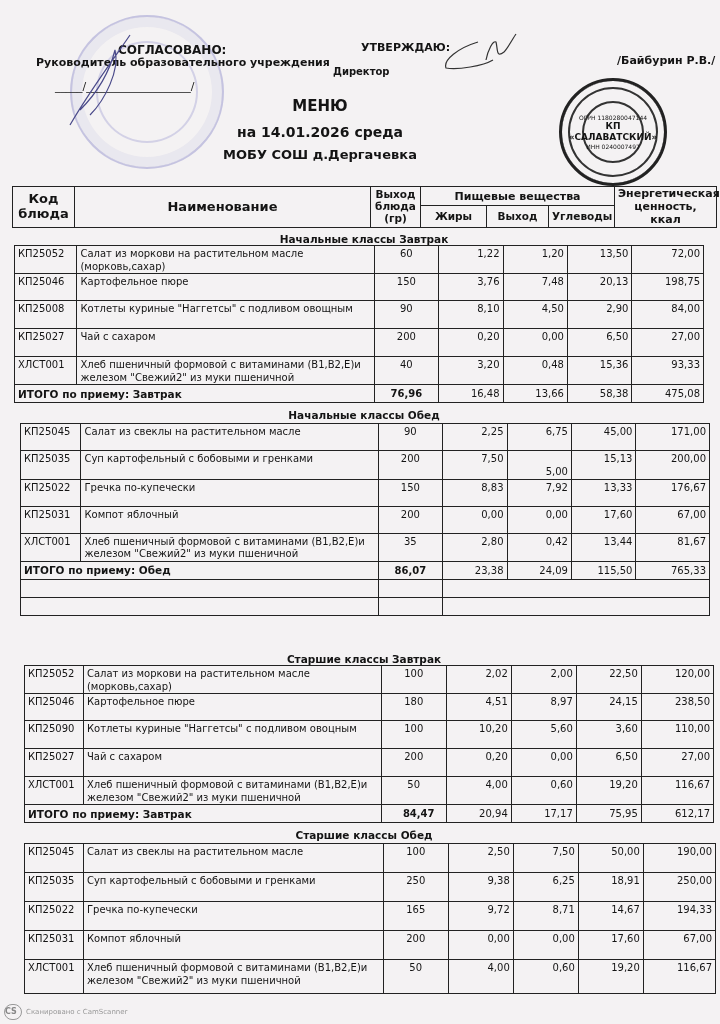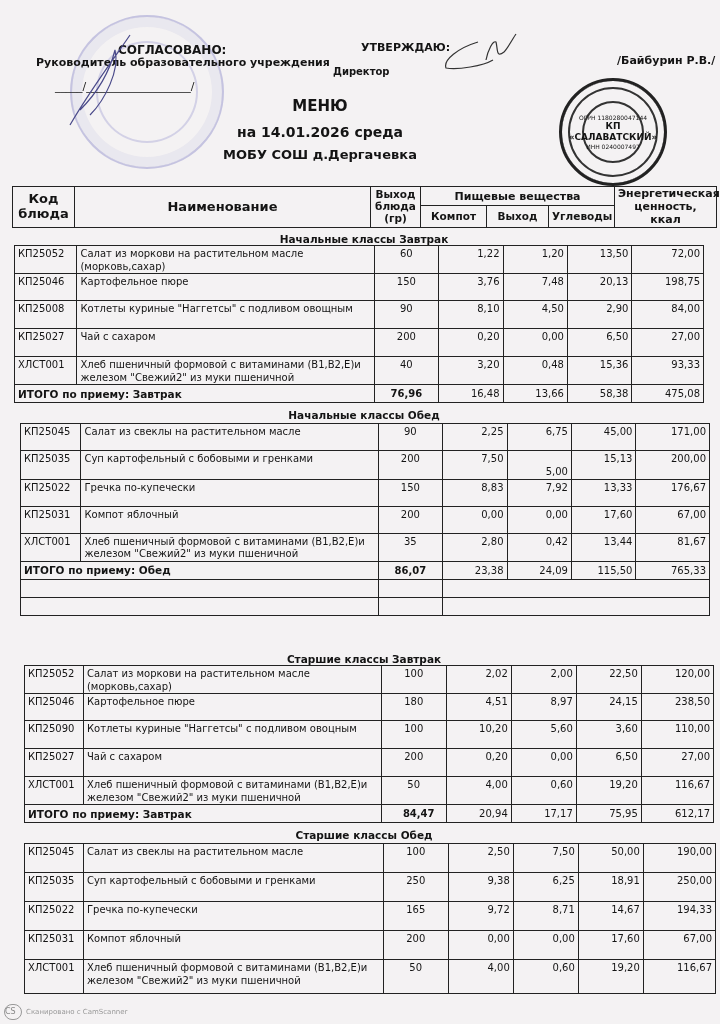--- a/index.html
+++ b/index.html
@@ -26,21 +26,21 @@
     display:flex; flex-direction:column; align-items:center; justify-content:center;
     font-size:9px; font-weight:bold; line-height:1.2;
   }
   .stamp-right .small { font-size:6px; font-weight:normal; }
   table { border-collapse:collapse; table-layout:fixed; }
   td, th { border:1px solid #222; padding:0 3px; font-size:10px; vertical-align:top; }
   .num { text-align:right; }
   .ctr { text-align:center; }
   .sec { font-size:10.5px; font-weight:bold; text-align:center; padding:4px 0 2px; }
   .footer { position:absolute; left:4px; top:1004px; display:flex; align-items:center; gap:4px; font-size:7px; color:#999; }
-  .cs-logo { width:16px; height:14px; border:1px solid #999; border-radius:8px; font-size:8px; font-weight:normal; color:#888; text-align:left; line-height:14px; }
+  .cs-logo { width:16px; height:14px; border:1px solid #999; border-radius:8px; font-size:8px; font-weight:bold; color:#888; text-align:left; line-height:14px; }
 </style>
 </head>
 <body>
 
 <div class="stamp-left"></div>
 <div class="abs hdr-text" style="left:118px;top:43px;font-size:12px;">СОГЛАСОВАНО:</div>
 <div class="abs hdr-text" style="left:36px;top:56px;">Руководитель образовательного учреждения</div>
 <div class="abs hdr-text" style="left:55px;top:80px;font-weight:normal;letter-spacing:0;">_____/___________________/</div>
 <svg class="abs" style="left:50px;top:30px;" width="90" height="100">
   <path d="M20 95 C40 60, 70 20, 80 5 M30 80 C50 60, 60 40, 65 20 C70 40, 55 70, 40 85" stroke="#4a4a8a" stroke-width="1.2" fill="none"></path>
@@ -75,21 +75,21 @@
   </colgroup>
   <tbody>
       <tr style="height:19px">
     <th rowspan="2" style="font-size:13px;vertical-align:middle;line-height:1.1;">Код блюда</th>
     <th rowspan="2" style="font-size:13px;vertical-align:middle;">Наименование</th>
     <th rowspan="2" style="font-size:10.5px;vertical-align:middle;line-height:1.1;">Выход блюда (гр)</th>
     <th colspan="3" style="font-size:11px;vertical-align:middle;">Пищевые вещества</th>
     <th rowspan="2" style="font-size:11px;vertical-align:middle;line-height:1.2;margin-left:40px;">Энергетическая ценность, ккал</th>
   </tr>
   <tr style="height:21px">
-    <th style="font-size:10.5px;vertical-align:middle;">Компот</th>
+    <th style="font-size:10.5px;vertical-align:middle;">Жиры</th>
     <th style="font-size:10.5px;vertical-align:middle;">Выход</th>
     <th style="font-size:10.5px;vertical-align:middle;">Углеводы</th>
   </tr>
 </tbody>
   </table>
 
 <div class="abs sec" style="left:12px;top:229px;width:704px;">Начальные классы Завтрак</div>
 <table class="abs" style="left:14px;top:245px;width:690px;">
   <colgroup>
       <col style="width:62px">

